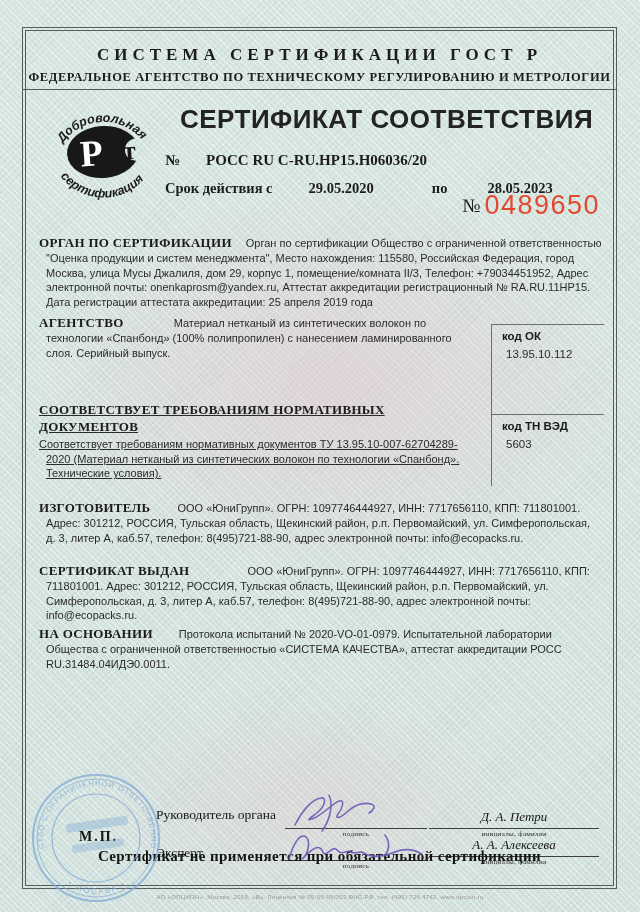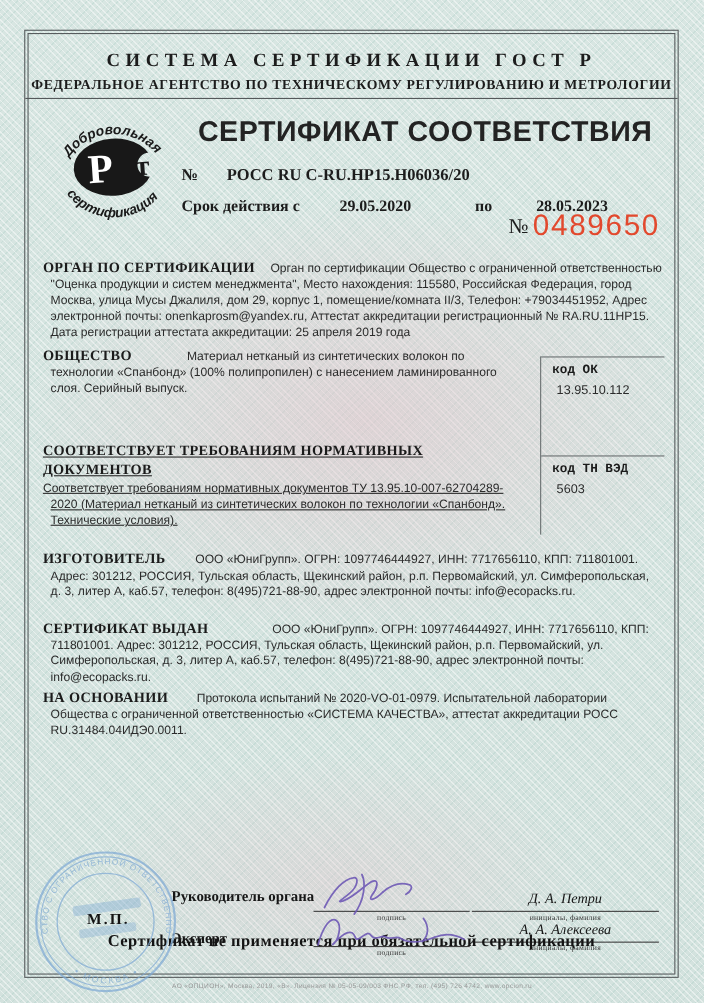--- a/index.html
+++ b/index.html
@@ -38,24 +38,24 @@
   .sec-conf{top:373px;right:142px;text-decoration:underline;}
   .sec-conf .h{display:block;margin-bottom:2px;text-indent:0;}
   .sec-maker{top:471px;}  .sec-maker .h{margin-right:27px;}
   .sec-issued{top:534px;} .sec-issued .h{margin-right:58px;}
   .sec-basis{top:597px;}  .sec-basis .h{margin-right:26px;}
   .sec-add{top:717px;}    .sec-add .h{margin-right:48px;}
   .sec-add .txt{font-size:11px;}
   .codes{left:468px;top:296px;width:112px;height:162px;border-left:1px solid #6a6f71;}
   .code-block{border-top:1px solid #6a6f71;padding:5px 0 0 10px;}
   .code-block.first{height:84px;}
-  .code-label{font-family:Liberation Mono, monospace;font-weight:bold;font-size:11.5px;color:#1b1b1b;}
+  .code-label{font-family:Liberation Sans, sans-serif;font-weight:bold;font-size:11.5px;color:#1b1b1b;}
   .code-value{font-size:11.5px;margin-top:6px;padding-left:4px;color:#2b2b2b;}
   .mp{left:56px;top:801px;font-family:"Liberation Serif",serif;font-weight:bold;font-size:14px;letter-spacing:2px;color:#141414;}
-  .role{left:133px;font-family:"Liberation Serif",serif;font-weight:bold;font-size:13.5px;color:#161616;white-space:nowrap;}
+  .role{left:133px;font-family:"Liberation Serif",serif;font-weight:normal;font-size:13.5px;color:#161616;white-space:nowrap;}
   .role-head{top:779px;} .role-expert{top:817px;}
   .sig-cell{width:142px;}
   .sig-cell .ink{display:block;margin-bottom:-7px;position:relative;z-index:2;}
   .sline{border-top:1px solid #3e3e3e;}
   .cap{font-family:"Liberation Serif",serif;font-size:7px;color:#333;text-align:center;margin-top:1px;letter-spacing:0.3px;}
   .sig1{left:262px;top:765px;} .sig2{left:262px;top:797px;}
   .name-cell{width:170px;text-align:center;}
   .name-cell .nm{font-family:"Liberation Serif",serif;font-size:13px;color:#161616;height:19px;font-style:italic;}
   .name1{left:406px;top:781px;} .name2{left:406px;top:809px;}
   .notice{left:0;right:0;top:820px;text-align:center;font-family:"Liberation Serif",serif;font-weight:bold;font-size:15px;letter-spacing:0.4px;color:#141414;}
@@ -108,21 +108,21 @@
 
     <div class="abs blank-no">
       <span class="nl">№</span><span class="nv" style="color:#E2492E;">0489650</span>
     </div>
 
     <div class="abs sec sec-organ">
       <p><span class="h">ОРГАН ПО СЕРТИФИКАЦИИ</span><span>Орган по сертификации Общество с ограниченной ответственностью "Оценка продукции и систем менеджмента", Место нахождения: 115580, Российская Федерация, город Москва, улица Мусы Джалиля, дом 29, корпус 1, помещение/комната II/3, Телефон: +79034451952, Адрес электронной почты: onenkaprosm@yandex.ru, Аттестат аккредитации регистрационный № RA.RU.11HP15. Дата регистрации аттестата аккредитации: 25 апреля 2019 года</span></p>
     </div>
 
     <div class="abs sec sec-product">
-      <p><span class="h">ОБЩЕСТВО</span><span>Материал нетканый из синтетических волокон по технологии «Спанбонд»  (100% полипропилен) с нанесением ламинированного слоя. Серийный выпуск.</span></p>
+      <p><span class="h">АГЕНТСТВО</span><span>Материал нетканый из синтетических волокон по технологии «Спанбонд»  (100% полипропилен) с нанесением ламинированного слоя. Серийный выпуск.</span></p>
     </div>
 
     <div class="abs codes">
       <div class="code-block first">
         <div class="code-label">код ОК</div>
         <div class="code-value">13.95.10.112</div>
       </div>
       <div class="code-block">
         <div class="code-label">код ТН ВЭД</div>
         <div class="code-value">5603</div>

